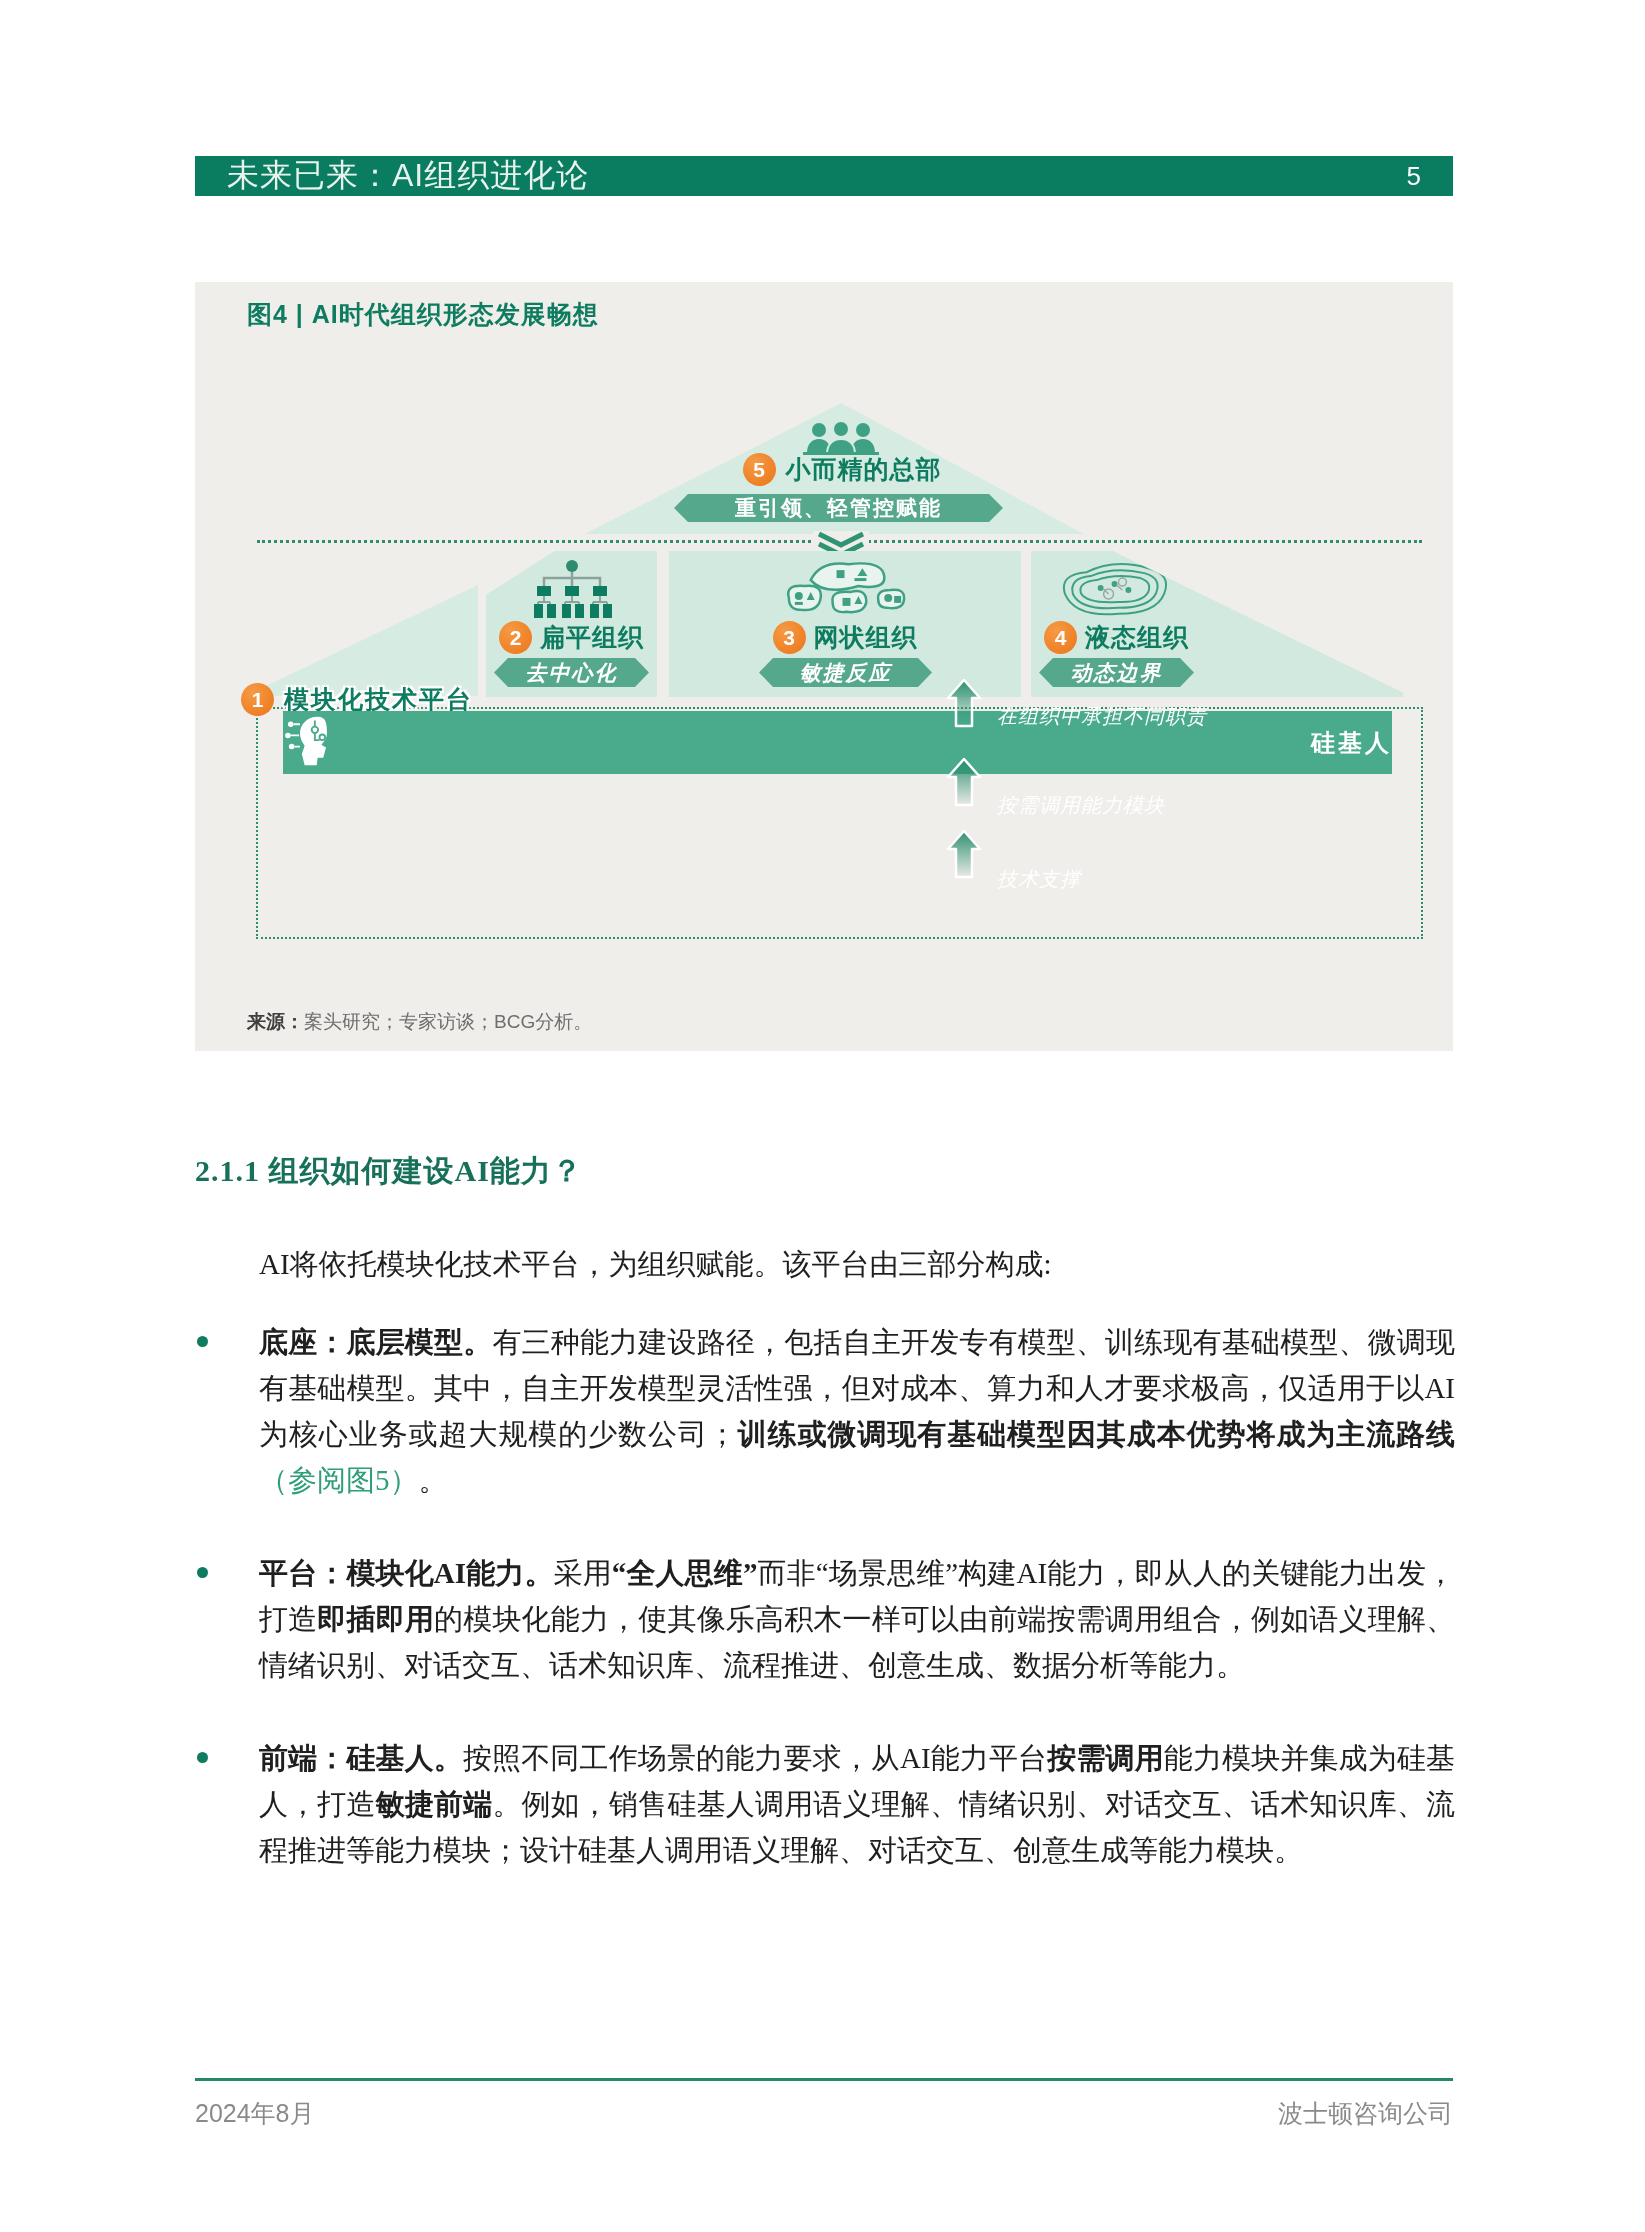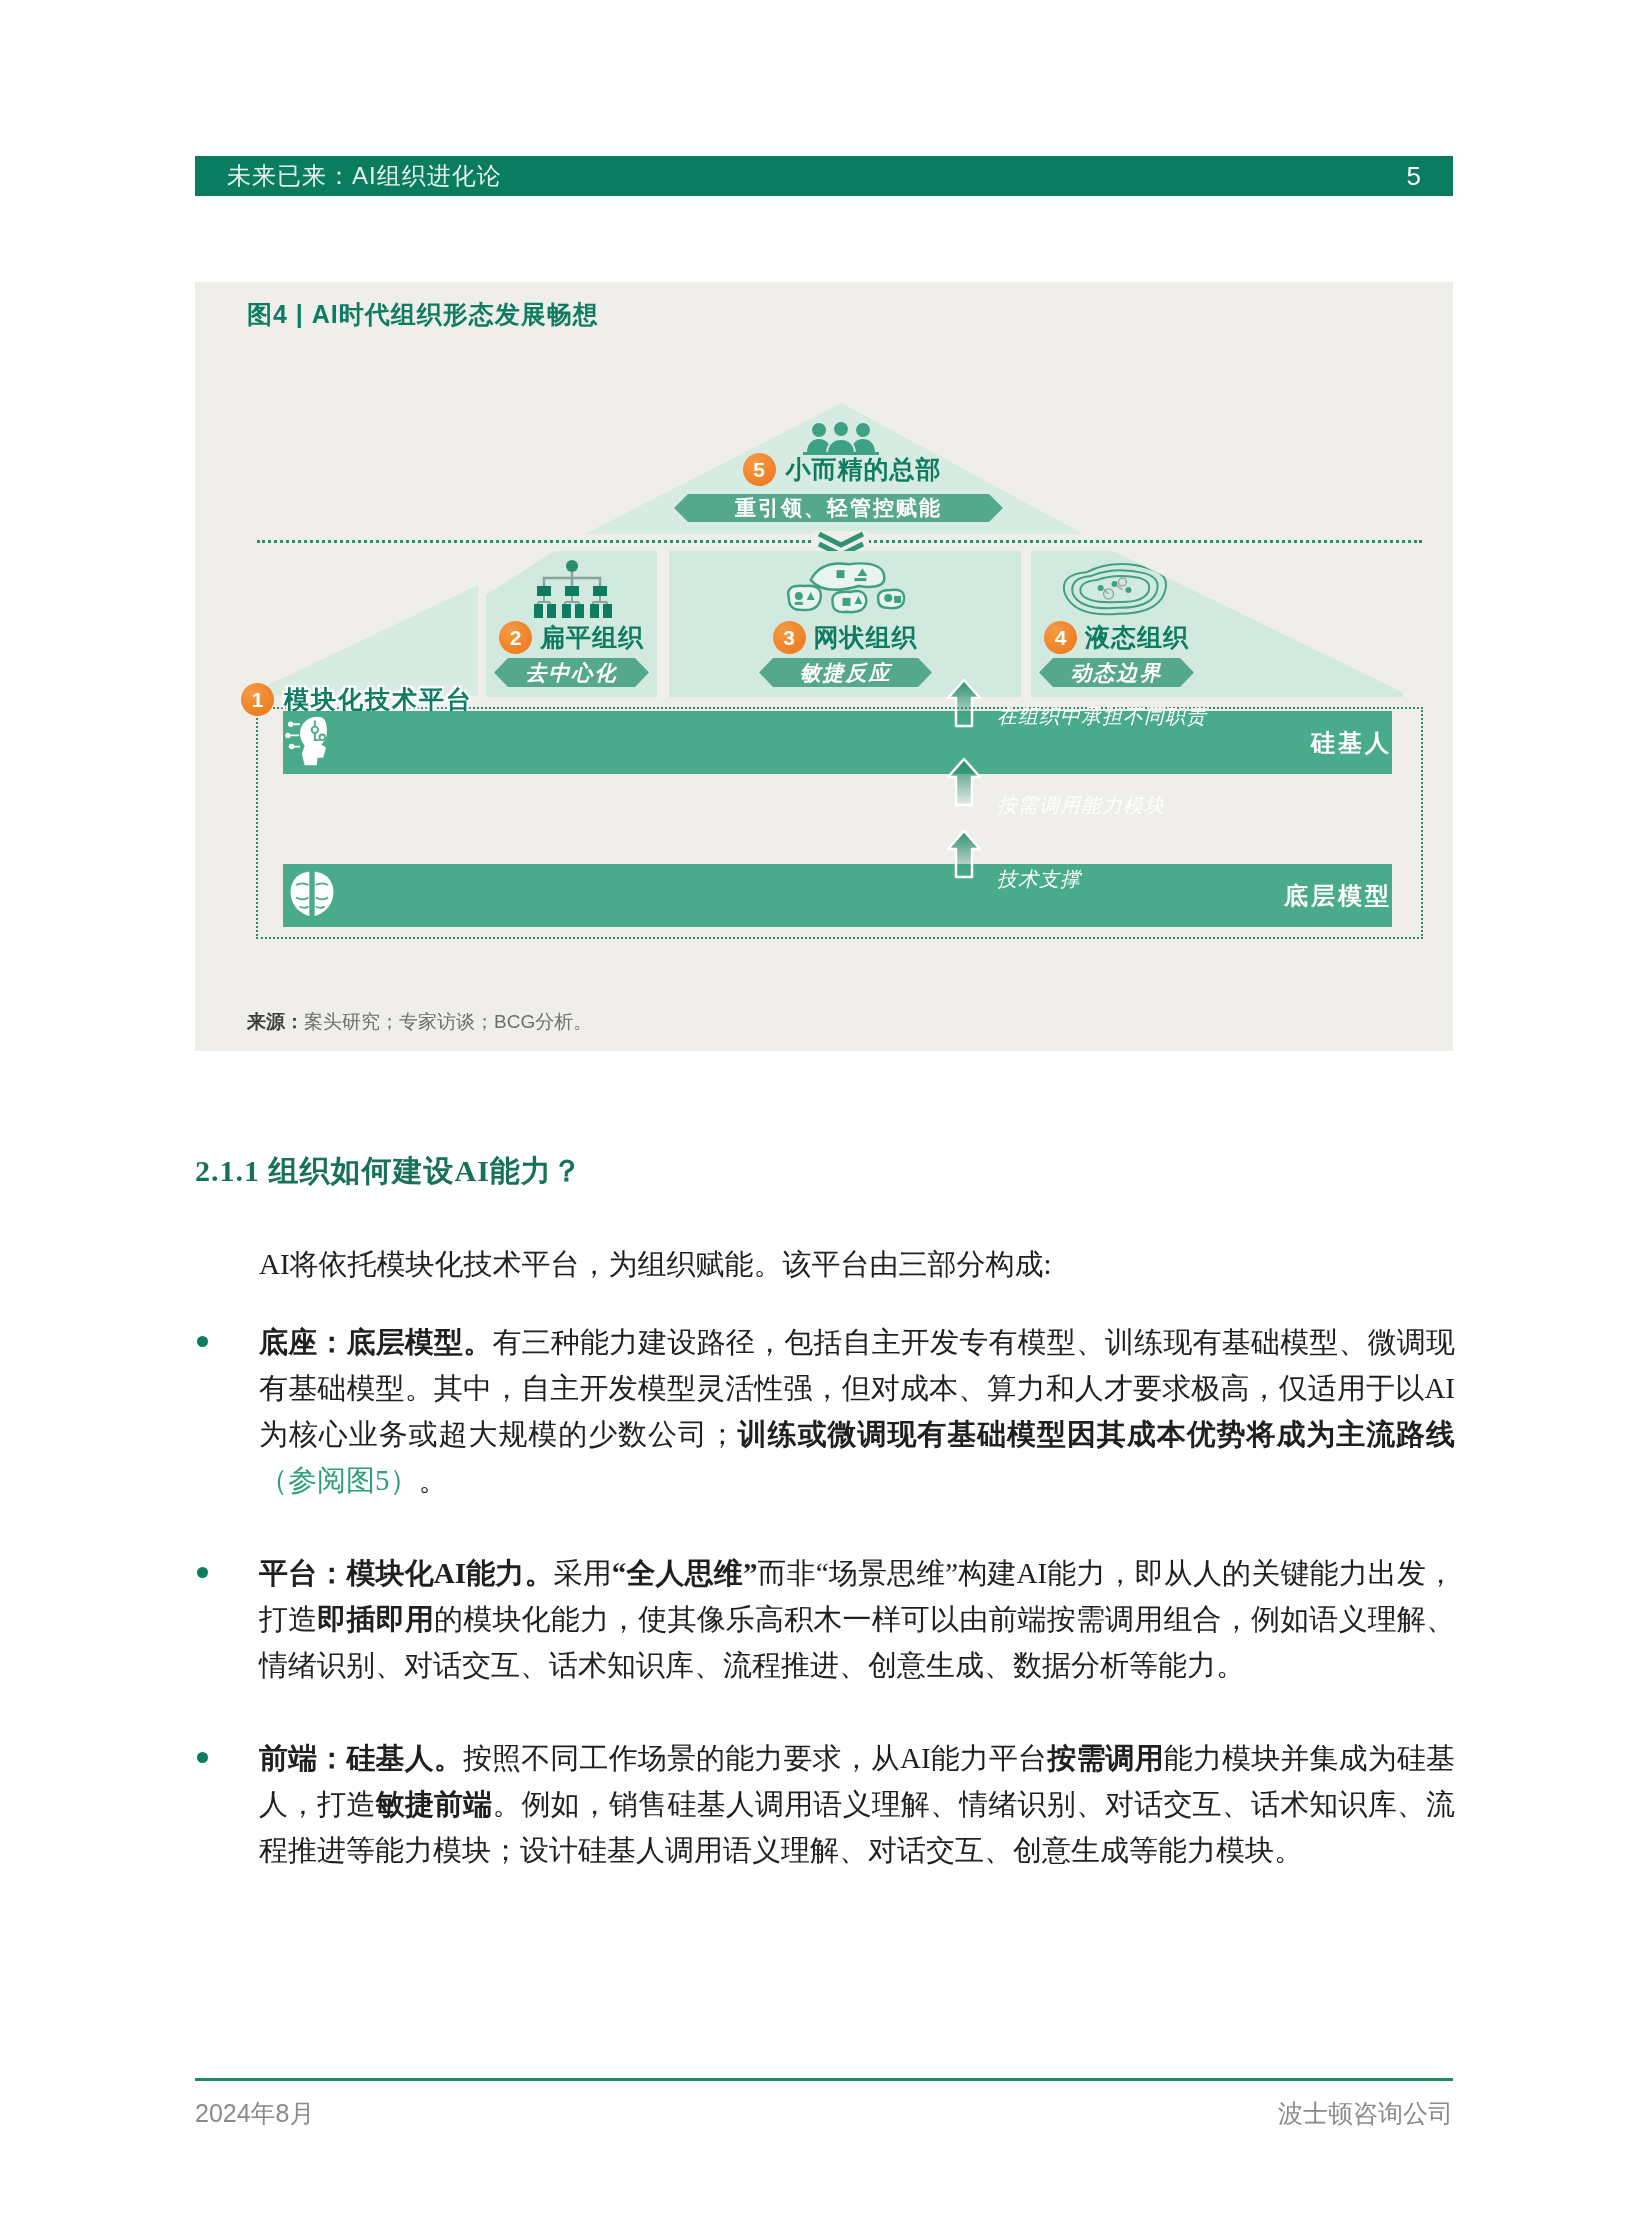--- a/index.html
+++ b/index.html
@@ -9,21 +9,21 @@
     --footer:#8A8A8A; --link:#2F9E79;
   }
   html,body{margin:0;padding:0;background:#fff;}
   .page{position:relative;width:1646px;height:2233px;background:#ffffff;overflow:hidden;
         font-family:"Liberation Sans","DejaVu Sans",sans-serif;}
   .abs{position:absolute;}
 
   
   .header-bar{left:195px;top:156px;width:1258px;height:40px;background:var(--brand-green);
     display:flex;align-items:center;justify-content:space-between;padding:0 32px;box-sizing:border-box;}
-  .header-title{color:#E8F3EE;font-size:24px;letter-spacing:1px;}
+  .header-title{color:#E8F3EE;font-size:32px;letter-spacing:1px;}
   .header-page{color:#fff;font-size:26px;}
 
   
   .figure{left:195px;top:282px;width:1258px;height:769px;background:var(--fig-bg);}
   .fig-title{left:52px;top:16px;font-size:25px;font-weight:bold;color:var(--dark-green);letter-spacing:1px;}
 
   .top-triangle{left:50px;top:121px;width:1160px;height:131px;background:var(--mint);
     clip-path:polygon(51.4% 0,72.3% 100%,29.3% 100%);}
   .dotted-sep{left:62px;top:258px;width:1165px;height:0;border-top:3px dotted var(--dotted);}
   .chevron-wrap{left:618px;top:249px;width:56px;height:26px;background:var(--fig-bg);display:flex;align-items:center;justify-content:center;}
@@ -253,32 +253,20 @@
           <g fill="#fff">
               <circle cx="8" cy="10" r="3"></circle>
               <circle cx="5" cy="22" r="3"></circle>
               <circle cx="9" cy="34" r="3"></circle>
             </g>
           <path d="M11 10h7M8 22h9M12 34h6" stroke="#fff" stroke-width="2"></path>
         </svg>
       </span>
       <span class="layer-label">硅基人</span>
     </div>
-    <div class="abs layer-bar bar3">
-      <span>
-        <svg viewBox="0 0 64 56" width="58" height="50">
-          <path fill="#fff" d="M30 3C17 3 8 13 8 26s9 24 22 27z"></path>
-          <path fill="#fff" d="M34 3c13 0 22 10 22 23S47 50 34 53z"></path>
-          <g fill="none" stroke="#49AB8C" stroke-width="2">
-            <path d="M30 3v50M34 3v50M14 18q8-4 14 0M36 18q8-4 14 0M14 32q8 4 14 0M36 32q8 4 14 0M18 42q6 3 10 0M36 42q6 3 10 0"></path>
-          </g>
-        </svg>
-      </span>
-      <span class="layer-label">底层模型</span>
-    </div>
 
     <div class="abs up-arrow a1">
       <svg viewBox="0 0 36 50" width="36" height="50">
           <path d="M18 2L34 20H26V48H10V20H2Z" fill="url(#agrad)" stroke="#fff" stroke-width="2.5" stroke-linejoin="round"></path>
         </svg>
     </div>
     <div class="abs up-arrow a2">
       <svg viewBox="0 0 36 50" width="36" height="50">
           <path d="M18 2L34 20H26V48H10V20H2Z" fill="url(#agrad)" stroke="#fff" stroke-width="2.5" stroke-linejoin="round"></path>
         </svg>

